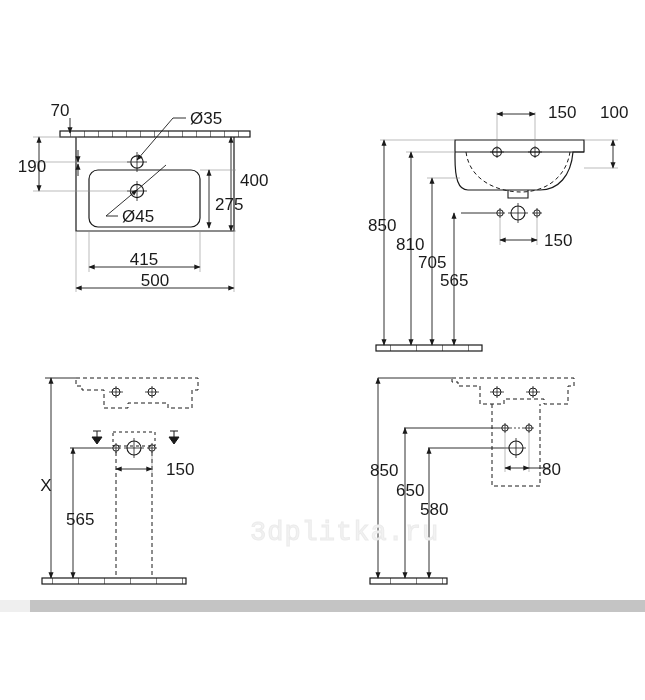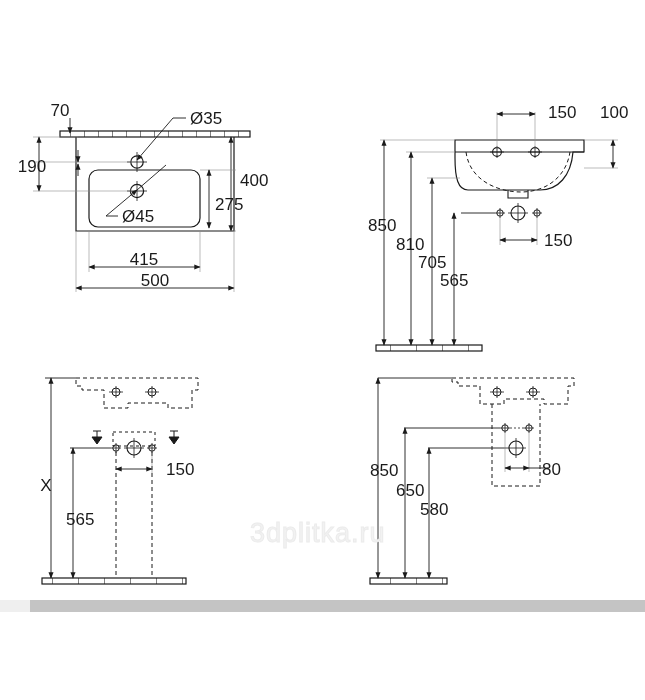--- a/index.html
+++ b/index.html
@@ -1,20 +1,20 @@
 <!DOCTYPE html>
 <html><head>
 <meta charset="utf-8">
 <style>
   html,body{margin:0;padding:0;background:#ffffff;}
   body{width:645px;height:700px;position:relative;overflow:hidden;
        font-family:"Liberation Sans",sans-serif;color:#000;}
   #drawing{position:absolute;left:0;top:0;width:645px;height:700px;}
   .wm{position:absolute;left:250px;top:518px;font-size:27px;letter-spacing:1px;
-      color:#f2f2f2;font-family:Liberation Sans, sans-serif;
+      color:#f2f2f2;font-family:Liberation Mono, monospace;
       -webkit-text-stroke:1px #ebebeb;user-select:none;pointer-events:none;}
   .graybar{position:absolute;left:0;top:600px;width:645px;height:12px;background:#c4c4c4;}
   .graybar-cap{position:absolute;left:0;top:600px;width:30px;height:12px;background:#efefef;}
   text{font-family:"Liberation Sans",sans-serif;fill:#1a1a1a;}
   .dim{font-size:17px;}
 </style>
 </head>
 <body>
 
 <div class="graybar"></div>

